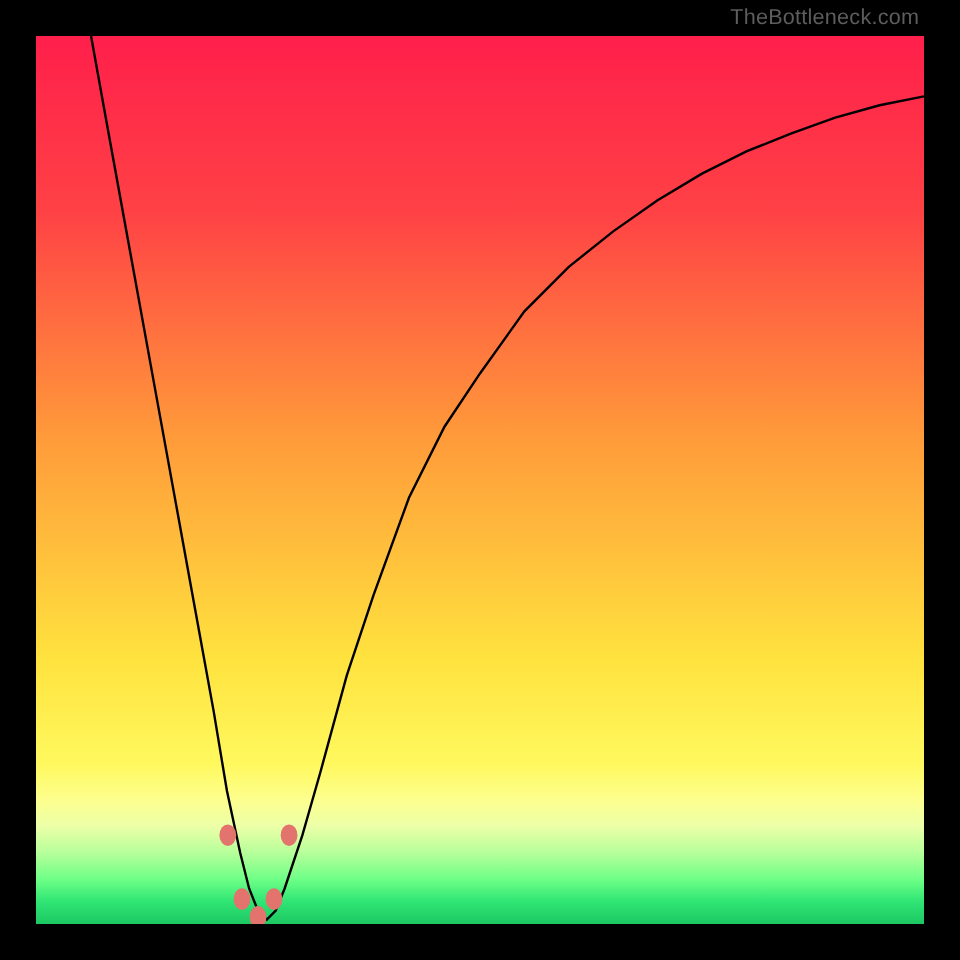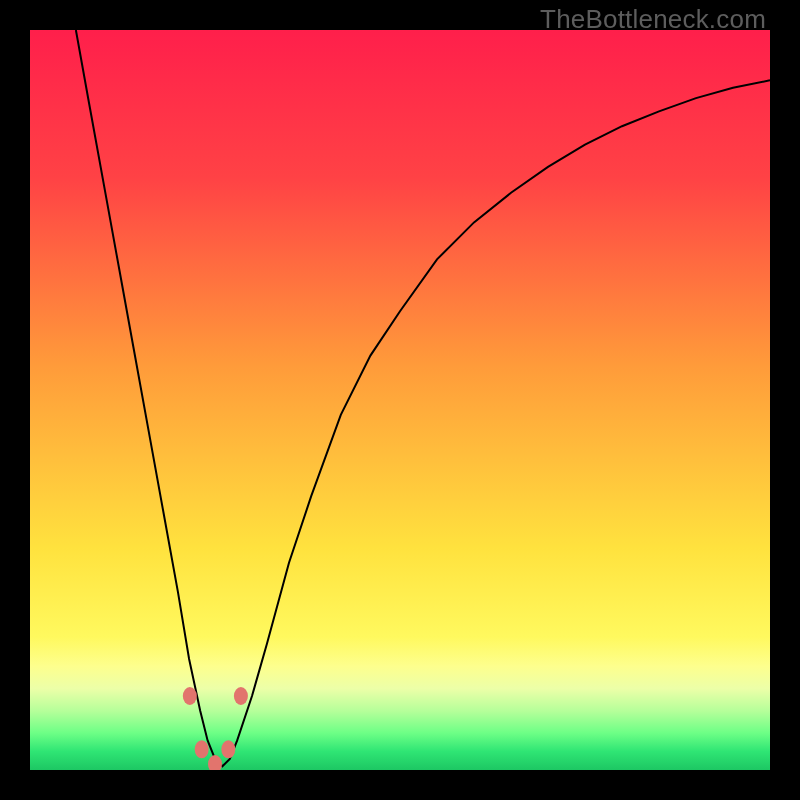--- a/index.html
+++ b/index.html
@@ -31,21 +31,21 @@
   }
   .curve-svg {
     position: absolute;
     inset: 0;
   }
   .watermark {
     position: absolute;
     top: 4px;
     right: 34px;
     color: #5d5d5d;
-    font-size: 26px;
+    font-size: 18px;
     font-weight: 500;
     letter-spacing: 0.2px;
     user-select: none;
   }
 </style>
 </head>
 <body>
 
 <div class="frame">
 

